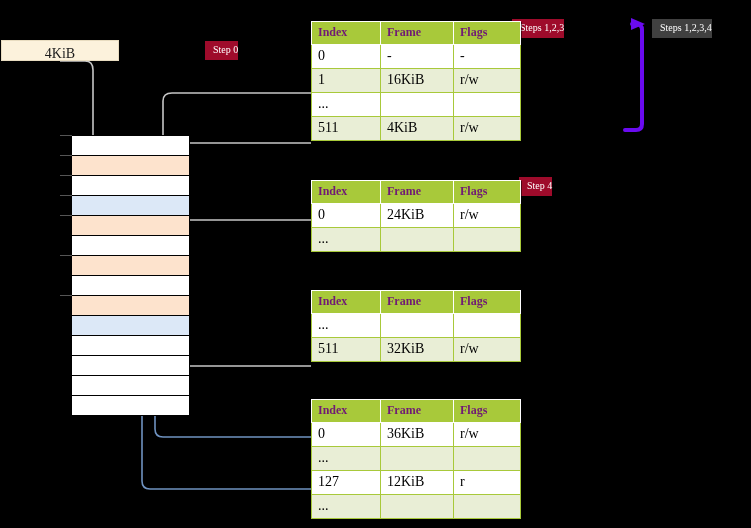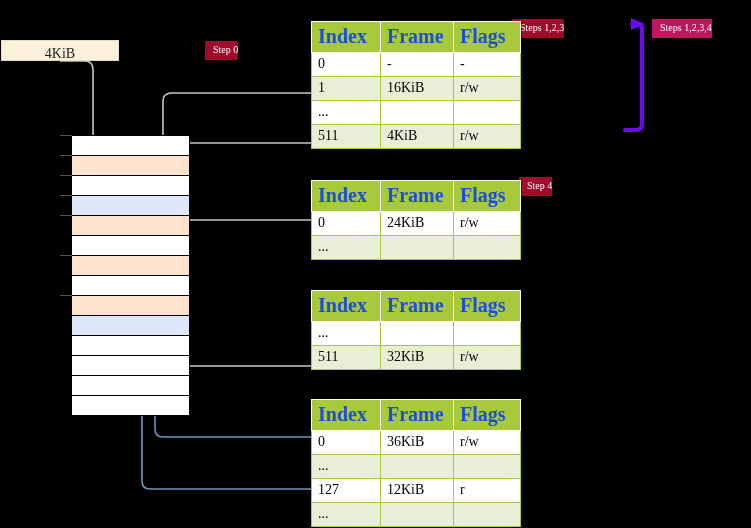--- a/index.html
+++ b/index.html
@@ -17,21 +17,21 @@
   .badge{
     position:absolute;
     font-family:"Liberation Serif", serif;
     font-size:10px;line-height:1;
     color:#ffffff;
     padding:4px 0 5px 8px;
     white-space:nowrap;
     box-shadow:1px 1px 0 rgba(0,0,0,.55);
   }
   .badge.red{background:#9e0b2b;}
-  .badge.violet{background:#be185d;}
+  .badge.violet{background:#404040;}
 
   
   .kib-box{
     position:absolute;
     background:#fcf2dc;
     border:1px solid #e8dcc0;
     font-size:14px;
     text-align:center;
     color:#1a1a1a;
     line-height:1;
@@ -54,26 +54,26 @@
   
   table.pt{
     position:absolute;
     border-collapse:collapse;
     font-size:14px;
     background:#ffffff;
     box-shadow:1px 1px 0 rgba(0,0,0,.5);
   }
   table.pt th{
     background:#a8c93a;
-    color:#1d4ed8;
+    color:#701a75;
     font-weight:bold;
     text-align:left;
     padding:3px 6px 4px 6px;
     border:1px solid #ffffff;
-    font-size:20px;
+    font-size:12px;
     white-space:nowrap;
   }
   table.pt td{
     border:1px solid #a8c93a;
     padding:3px 6px 4px 6px;
     background:#ffffff;
     height:14px;
     vertical-align:middle;
     white-space:nowrap;
   }

